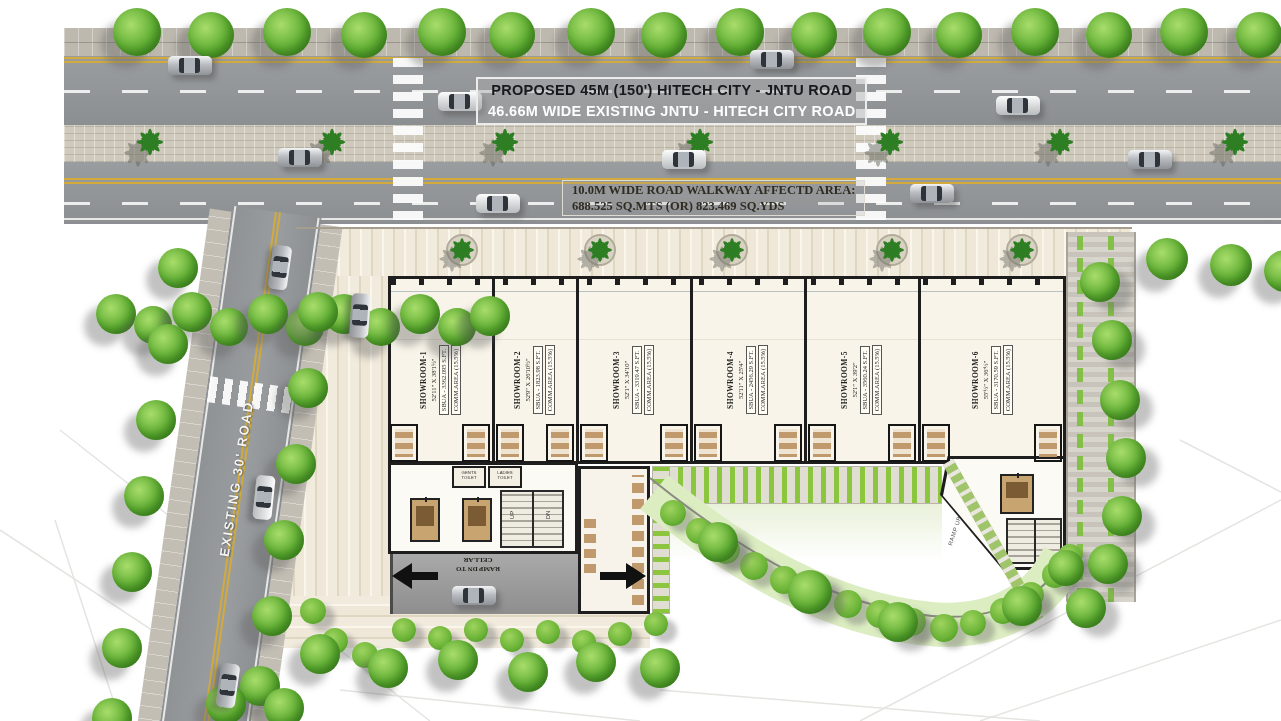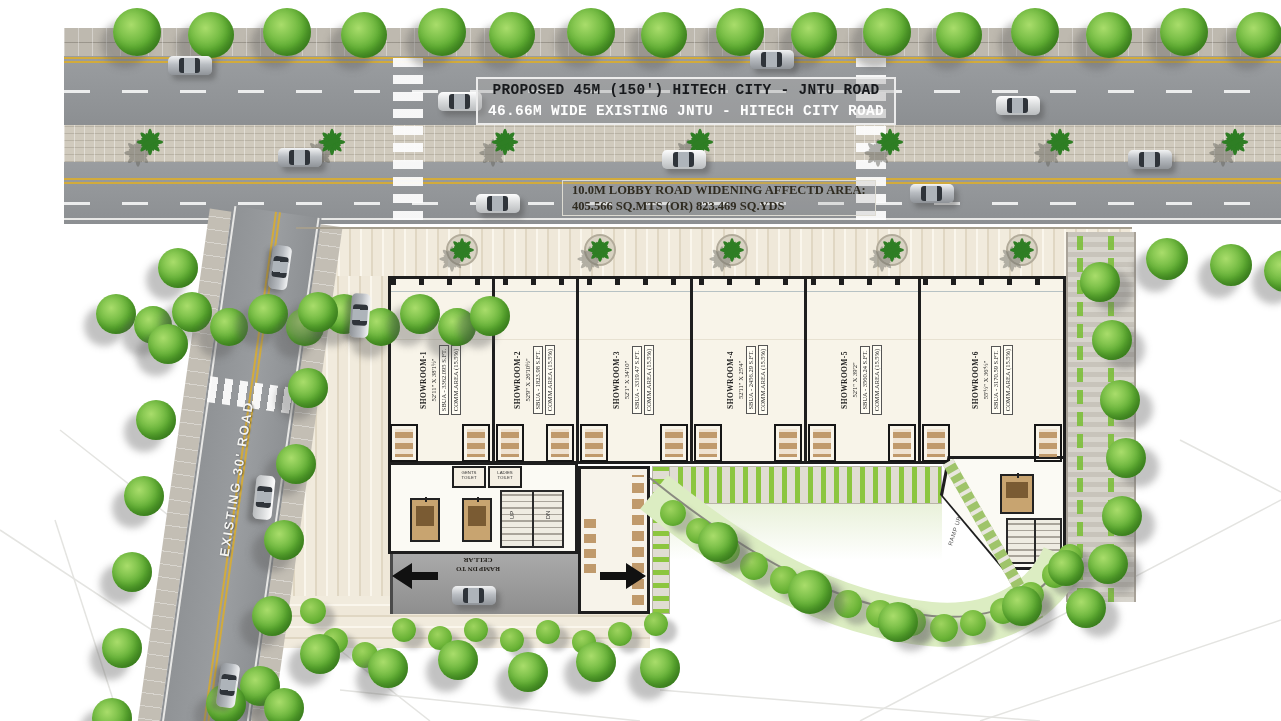--- a/index.html
+++ b/index.html
@@ -22,21 +22,21 @@
       background-image:repeating-linear-gradient(90deg,rgba(255,255,255,.4) 0 1px,transparent 1px 10px),
                        repeating-linear-gradient(0deg,rgba(140,134,120,.35) 0 1px,transparent 1px 7px);}
   .yline{position:absolute;width:100%;height:2px;background:#d2ab3c;}
   .dashline{position:absolute;width:100%;height:3px;
       background:repeating-linear-gradient(90deg,#eceded 0 26px,transparent 26px 58px);}
   .edgeline{position:absolute;width:100%;height:2px;background:#e8e8e6;}
   .zebra{position:absolute;top:30px;height:162px;width:30px;
       background:repeating-linear-gradient(0deg,rgba(252,252,252,.95) 0 9px,transparent 9px 17px);}
   
   #roadbox1{position:absolute;left:476px;top:77px;z-index:40;border:2px solid #ececec;
-      background:rgba(168,168,168,.45);text-align:center;padding:1px 10px;font-family:Liberation Mono, monospace;}
+      background:rgba(168,168,168,.45);text-align:center;padding:1px 10px;}
   #roadbox1 .l1{font-size:14.5px;font-weight:bold;color:#17191c;line-height:21px;letter-spacing:.3px;}
   #roadbox1 .l2{font-size:14.5px;font-weight:bold;color:#fdfdfd;line-height:21px;letter-spacing:.3px;}
   #roadbox2{position:absolute;left:562px;top:180px;z-index:40;border:1.5px solid #dddbd2;
       background:rgba(160,160,160,.22);font-family:"Liberation Serif",serif;
       font-weight:bold;color:#2f2b20;font-size:12.5px;line-height:16px;padding:1px 9px;}
   
   #left-road{position:absolute;left:210px;top:212px;width:134px;height:560px;
       transform:rotate(8deg);transform-origin:50% 0;z-index:2;}
   #left-road .walkL{position:absolute;left:0;top:6px;bottom:0;width:22px;background:#c3beb4;
       background-image:repeating-linear-gradient(0deg,rgba(255,255,255,.35) 0 1px,transparent 1px 13px);}
@@ -171,22 +171,22 @@
     <div class="edgeline" style="top:190px;"></div>
     <div class="zebra" style="left:329px;"></div>
     <div class="zebra" style="left:792px;"></div>
   </div>
 
   <div id="roadbox1">
     <div class="l1">PROPOSED 45M (150') HITECH CITY - JNTU ROAD</div>
     <div class="l2">46.66M WIDE EXISTING JNTU - HITECH CITY ROAD</div>
   </div>
   <div id="roadbox2">
-    <div>10.0M LOBBY ROAD WIDENING AFFECTD AREA:</div>
-    <div>405.566 SQ.MTS (OR) 823.469 SQ.YDS</div>
+    <div>10.0M WIDE ROAD WALKWAY AFFECTD AREA:</div>
+    <div>688.525 SQ.MTS (OR) 823.469 SQ.YDS</div>
   </div>
 
   <div id="left-road">
     <div class="walkL"></div>
     <div class="walkR"></div>
     <div class="asph"></div>
     <div class="wedge" style="left:24px;"></div>
     <div class="wedge" style="left:108px;"></div>
     <div class="cyl"></div>
     <div class="cyl cyl2"></div>

